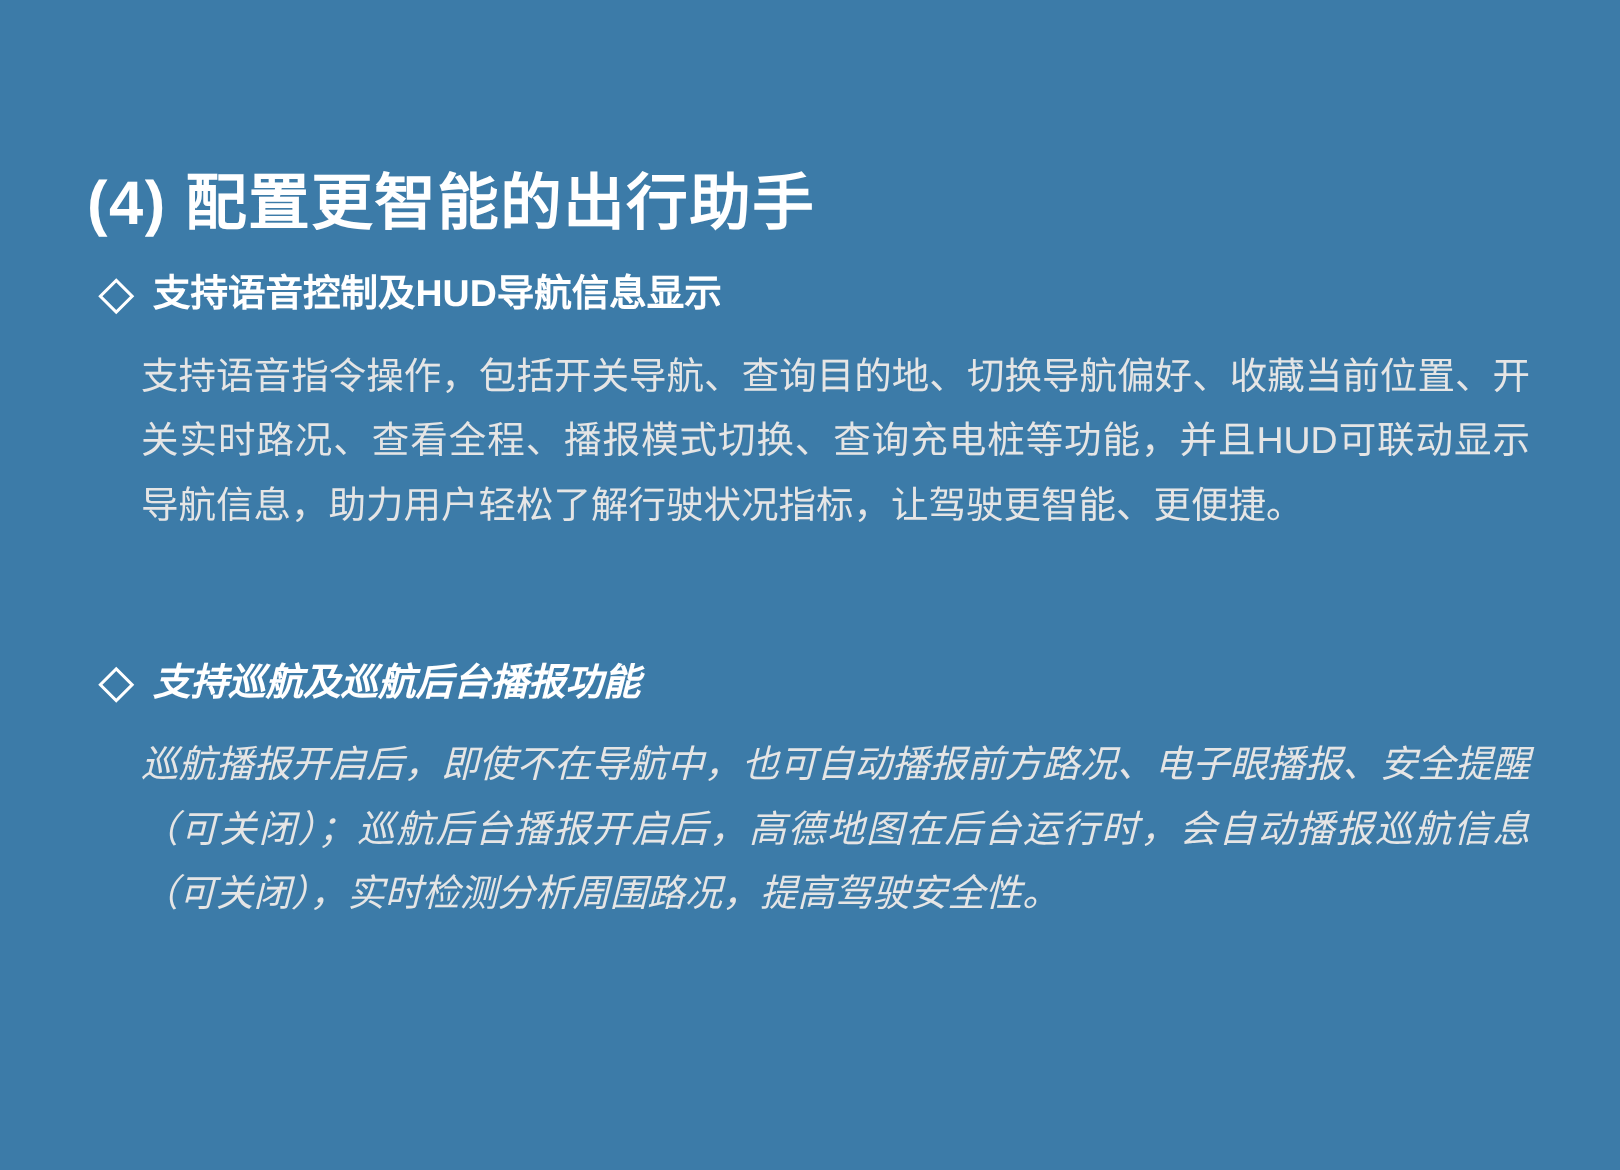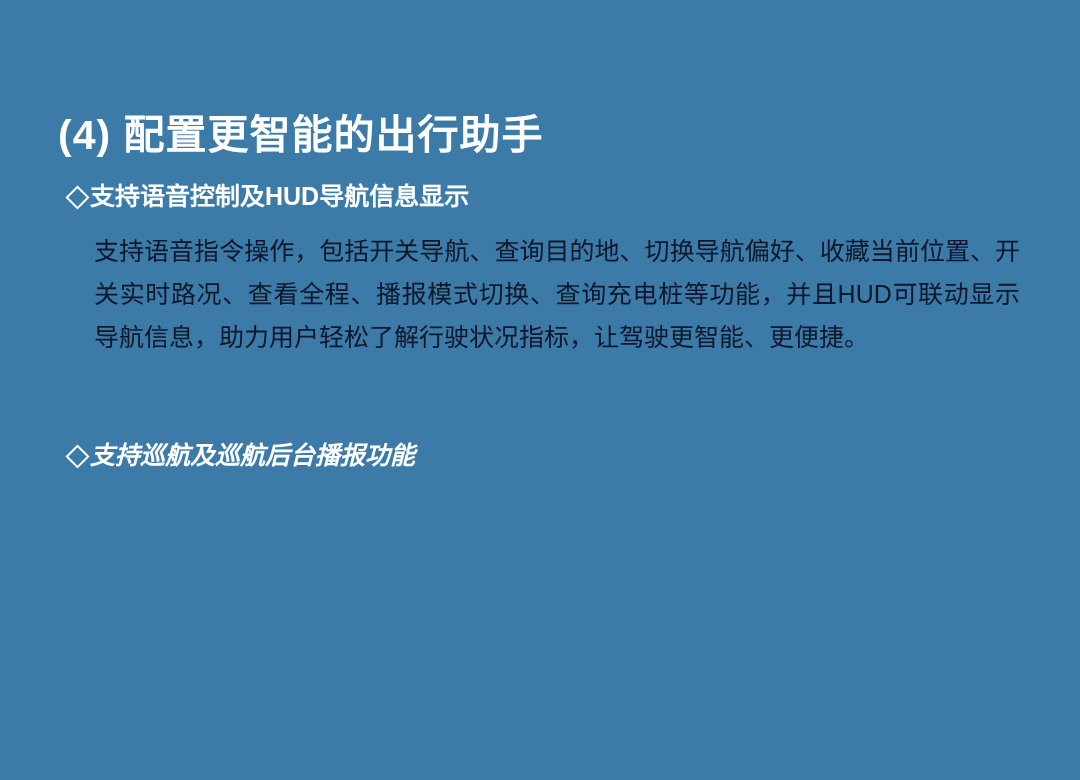--- a/index.html
+++ b/index.html
@@ -29,21 +29,21 @@
     line-height: 1.3;
     margin: 0 0 18px 0;
     color: #ffffff;
   }
   .section {
     margin-top: 14px;
   }
   .section-heading {
     display: flex;
     align-items: flex-start;
-    gap: 2px;
+    gap: 14px;
     font-size: 25px;
     font-weight: 700;
     line-height: 1.35;
     margin-left: 8px;
     margin-bottom: 6px;
   }
   .diamond-icon {
     display: inline-block;
     width: 22px;
     height: 22px;
@@ -64,21 +64,21 @@
   .section-heading-text {
     display: block;
   }
   .body-text {
     font-size: 25px;
     line-height: 1.72;
     margin: 16px 0 0 0;
     padding-left: 36px;
     padding-right: 2px;
     text-align: justify;
-    color: #0f172a;
+    color: #e5e5e5;
     font-weight: 400;
   }
   .spacer-gap {
     height: 42px;
   }
   .section-two {
     margin-top: 38px;
     font-style: italic;
   }
 </style>
@@ -97,15 +97,16 @@
     <p class="body-text">支持语音指令操作，包括开关导航、查询目的地、切换导航偏好、收藏当前位置、开关实时路况、查看全程、播报模式切换、查询充电桩等功能，并且HUD可联动显示导航信息，助力用户轻松了解行驶状况指标，让驾驶更智能、更便捷。</p>
   </div>
 
   <div class="spacer-gap"></div>
 
   <div class="section section-two">
     <div class="section-heading">
       <span class="diamond-icon"></span>
       <span class="section-heading-text">支持巡航及巡航后台播报功能</span>
     </div>
+    <p class="body-text">巡航播报开启后，即使不在导航中，也可自动播报前方路况、电子眼播报、安全提醒（可关闭）；巡航后台播报开启后，高德地图在后台运行时，会自动播报巡航信息（可关闭），实时检测分析周围路况，提高驾驶安全性。</p>
   </div>
 
 </div>
 
 </body></html>

